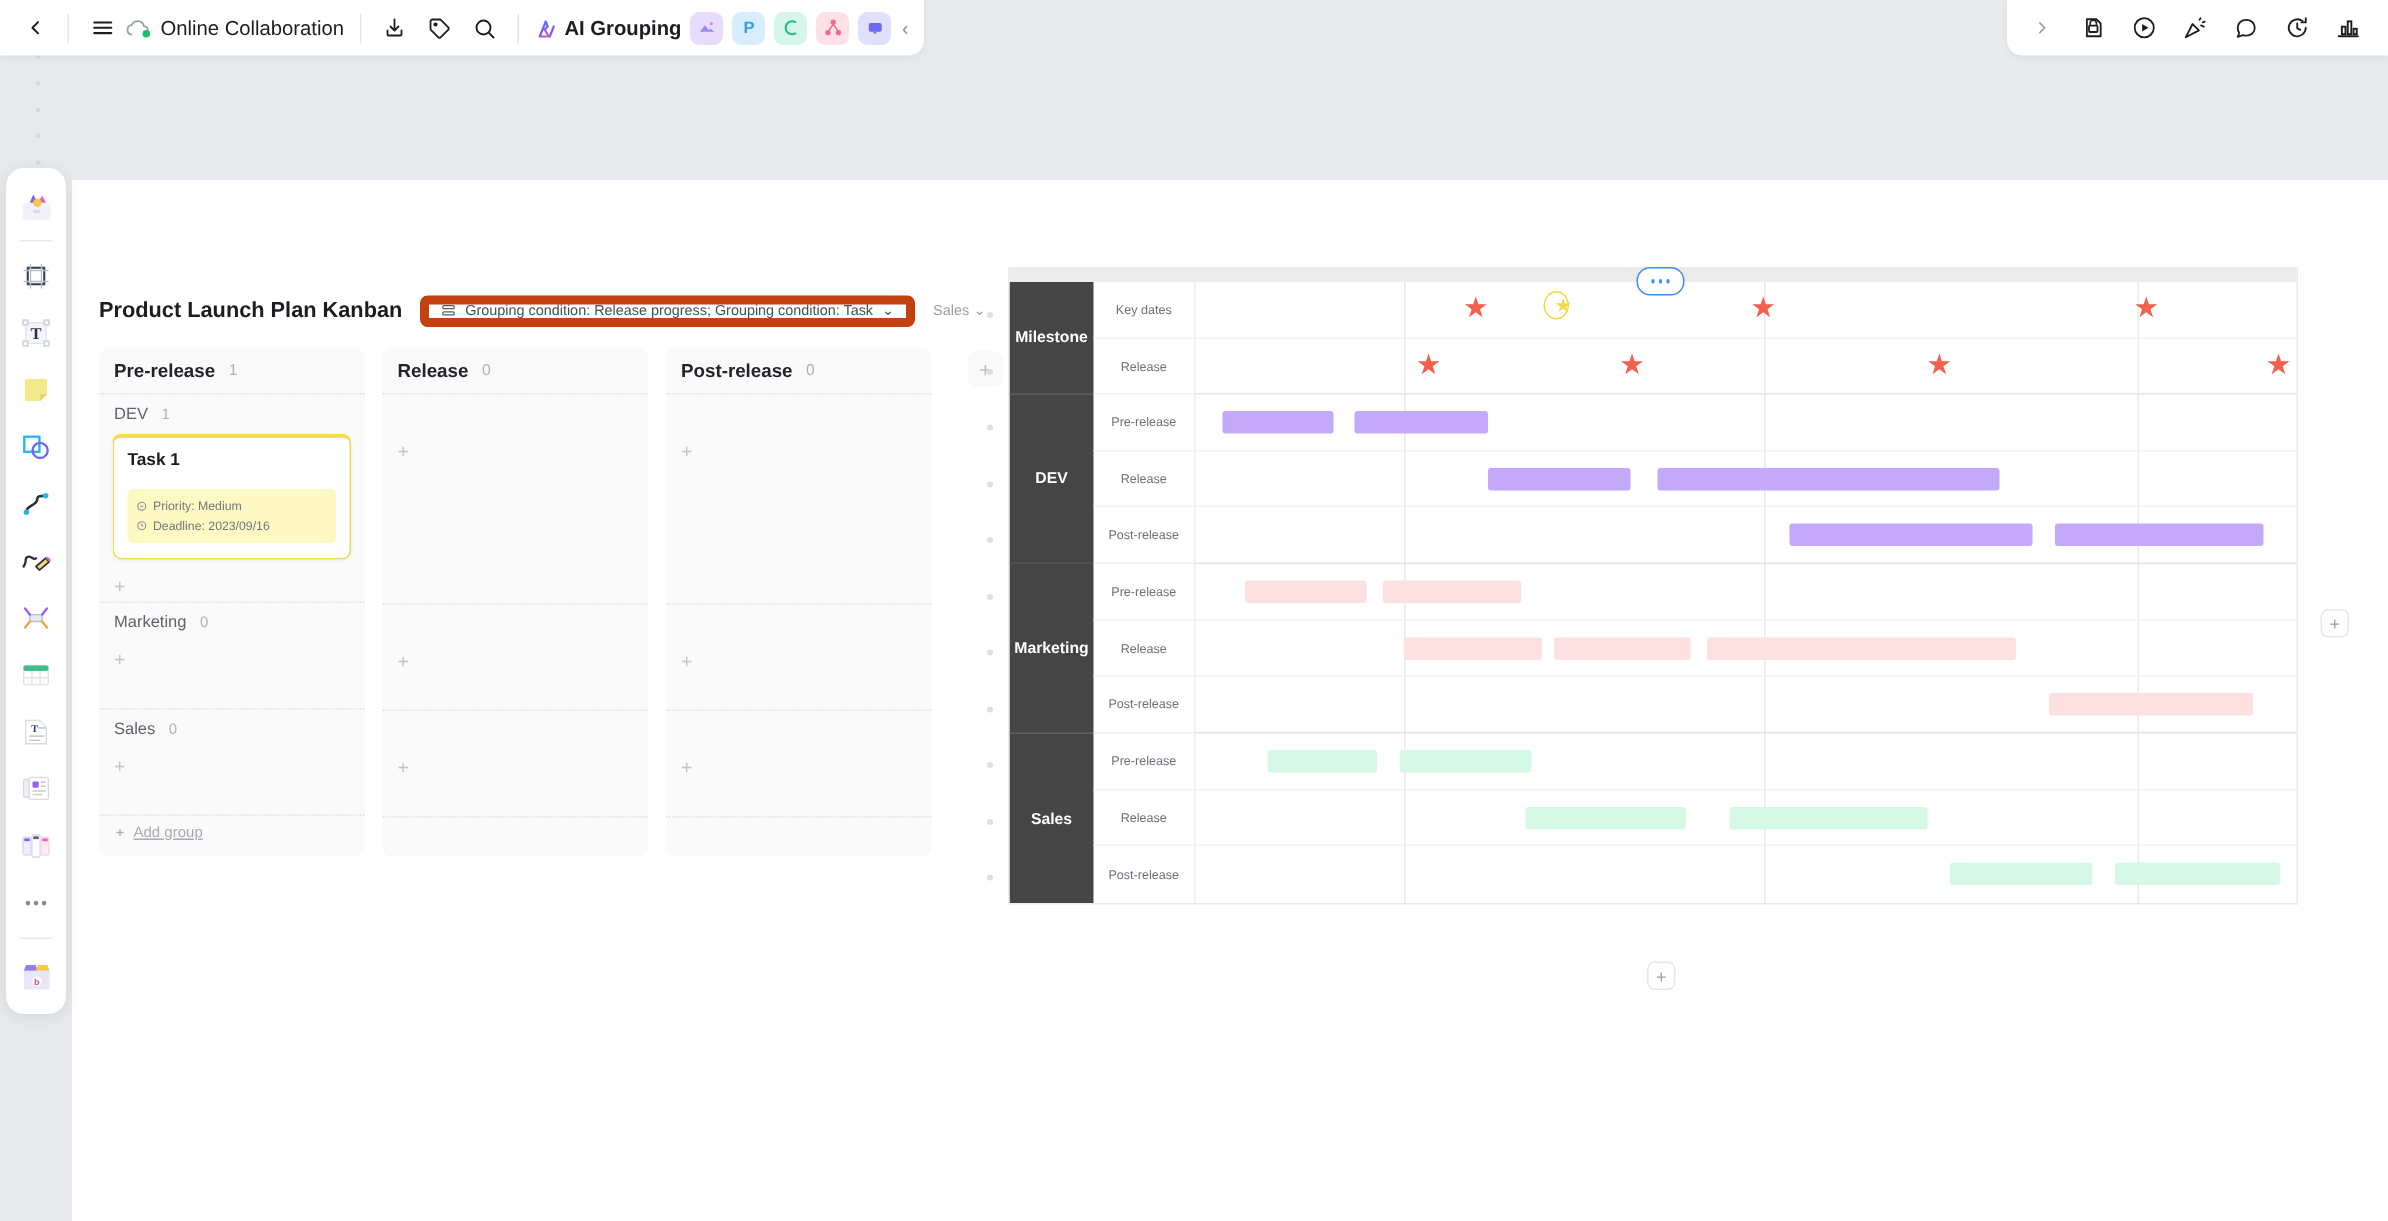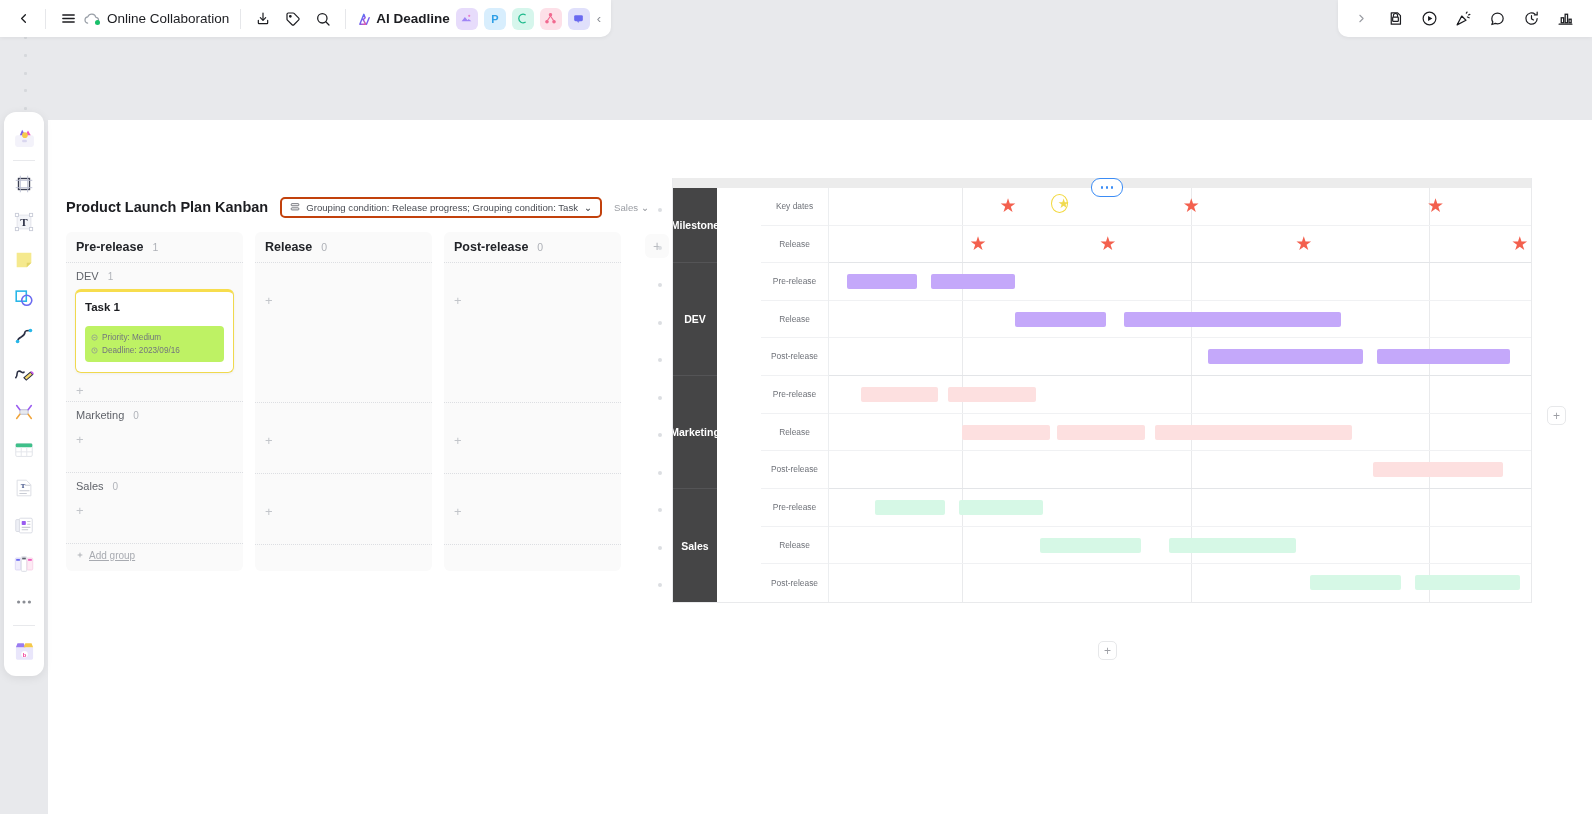--- a/index.html
+++ b/index.html
@@ -104,21 +104,21 @@
   }
   .rail-dots i { display:block; width: 3px; height: 3px; background: #d6d8dc; border-radius: 1px; }
 
   
   .kanban { position: absolute; left: 66px; top: 196px; width: 590px; }
   .kb-head { display: flex; align-items: center; gap: 12px; height: 22px; }
   .kb-title { font-size: 14.5px; font-weight: 700; color: #1c1d21; white-space: nowrap; }
   .kb-group-pill {
     display: flex; align-items: center; gap: 6px;
     height: 21px; padding: 0 8px;
-    border: 2px solid #c2410c; border-radius: 5px;
+    border: 6px solid #c2410c; border-radius: 5px;
     font-size: 9.6px; color: #4a4d54; background: #fff; white-space: nowrap;
   }
   .kb-filter { display: flex; align-items: center; gap: 3px; font-size: 9.6px; color: #9a9da3; }
 
   .kb-cols { position: relative; margin-top: 14px; display: flex; gap: 12px; }
   .kb-col { width: 177px; background: #fafafa; border-radius: 6px; padding: 0 0 4px 0; }
   .kb-col-head {
     display: flex; align-items: center; gap: 9px;
     height: 30px; padding: 0 10px;
   }
@@ -139,21 +139,21 @@
   .task-card {
     margin: 0 9px 6px 9px;
     background: #fff;
     border: 1px solid #f0d94e;
     border-top: 3px solid #f7dd4d;
     border-radius: 6px;
     padding: 9px 9px 10px 9px;
     box-shadow: 0 1px 3px rgba(0,0,0,0.05);
   }
   .task-title { font-size: 11.5px; font-weight: 700; color: #1c1d21; margin-bottom: 13px; }
-  .task-meta { background: #bef264; border-radius: 4px; padding: 5px 6px; }
+  .task-meta { background: #fef9c3; border-radius: 4px; padding: 5px 6px; }
   .task-meta-row {
     display: flex; align-items: center; gap: 4px;
     font-size: 8.2px; color: #73767d; line-height: 13px;
   }
   .kb-addcol {
     position: absolute; left: 579px; top: 2px;
     width: 24px; height: 24px; border-radius: 6px; background: #fafafa;
     display: flex; align-items: center; justify-content: center;
     color: #b9bcc1; font-size: 14px;
   }
@@ -177,26 +177,26 @@
   .ax-dot { position: absolute; top: 6px; width: 4px; height: 4px; border-radius: 50%; background: #d5d7db; }
   .ax-lbl { position: absolute; top: 2px; font-size: 9px; color: #7d8087; }
 
   .gantt-table {
     position: relative; border: 1px solid #e9eaec; border-top: none;
     background: #fff; overflow: hidden;
   }
   .gantt-topbar { height: 10px; background: #ececec; }
   .grow { display: flex; position: relative; }
   .gcat {
-    width: 44px; background: #454546; color: #fff;
+    width: 56px; background: #454546; color: #fff;
     display: flex; align-items: center; justify-content: center;
     font-size: 10.5px; font-weight: 700;
     border-bottom: 1px solid #545456;
   }
-  .gsub { width: 68px; border-right: 1px solid #eceef0; margin-left: 44px; }
+  .gsub { width: 68px; border-right: 1px solid #eceef0; }
   .gsub-cell {
     height: 37.5px; display: flex; align-items: center; justify-content: center;
     font-size: 8.4px; color: #6e7178;
     border-bottom: 1px solid #f0f1f3;
   }
   .glane { flex: 1; position: relative; }
   .glane-row { height: 37.5px; position: relative; border-bottom: 1px solid #f0f1f3; }
   .glane-row.thick { border-bottom: 1px solid #e3e5e8; }
   .vline { position: absolute; top: 0; bottom: 0; width: 1px; background: #e9eaec; }
 
@@ -299,21 +299,21 @@
           <defs>
             <linearGradient id="aig" x1="0" y1="0" x2="1" y2="1">
               <stop offset="0" stop-color="#2f9ef0"></stop>
               <stop offset="0.5" stop-color="#7a5cf0"></stop>
               <stop offset="1" stop-color="#f05c9e"></stop>
             </linearGradient>
           </defs>
           <path d="M5 20 11 5l2 5-3 3 4 7z" stroke="url(#aig)" stroke-width="2.2" stroke-linejoin="round"></path>
           <path d="M15 20 19 10" stroke="url(#aig)" stroke-width="2.2" stroke-linecap="round"></path>
         </svg>
-      <span>AI Deadline</span>
+      <span>AI Grouping</span>
     </div>
     <div class="app-chip" style="background:#e7dcfb;color:#8a5cf0">
       <svg width="13" height="13" viewBox="0 0 24 24" fill="none">
           <path d="M3 17 9 9l5 6 2-2 5 4H3z" fill="#a084f5"></path>
           <circle cx="17" cy="7" r="2" fill="#e97fd0"></circle>
         </svg>
     </div>
     <div class="app-chip" style="background:#d8eefd;color:#2f9fe6">P</div>
     <div class="app-chip" style="background:#d6f6ec;color:#1fba8c">
       <svg width="13" height="13" viewBox="0 0 24 24" fill="none" stroke="#1fba8c" stroke-width="2.4" stroke-linecap="round">

